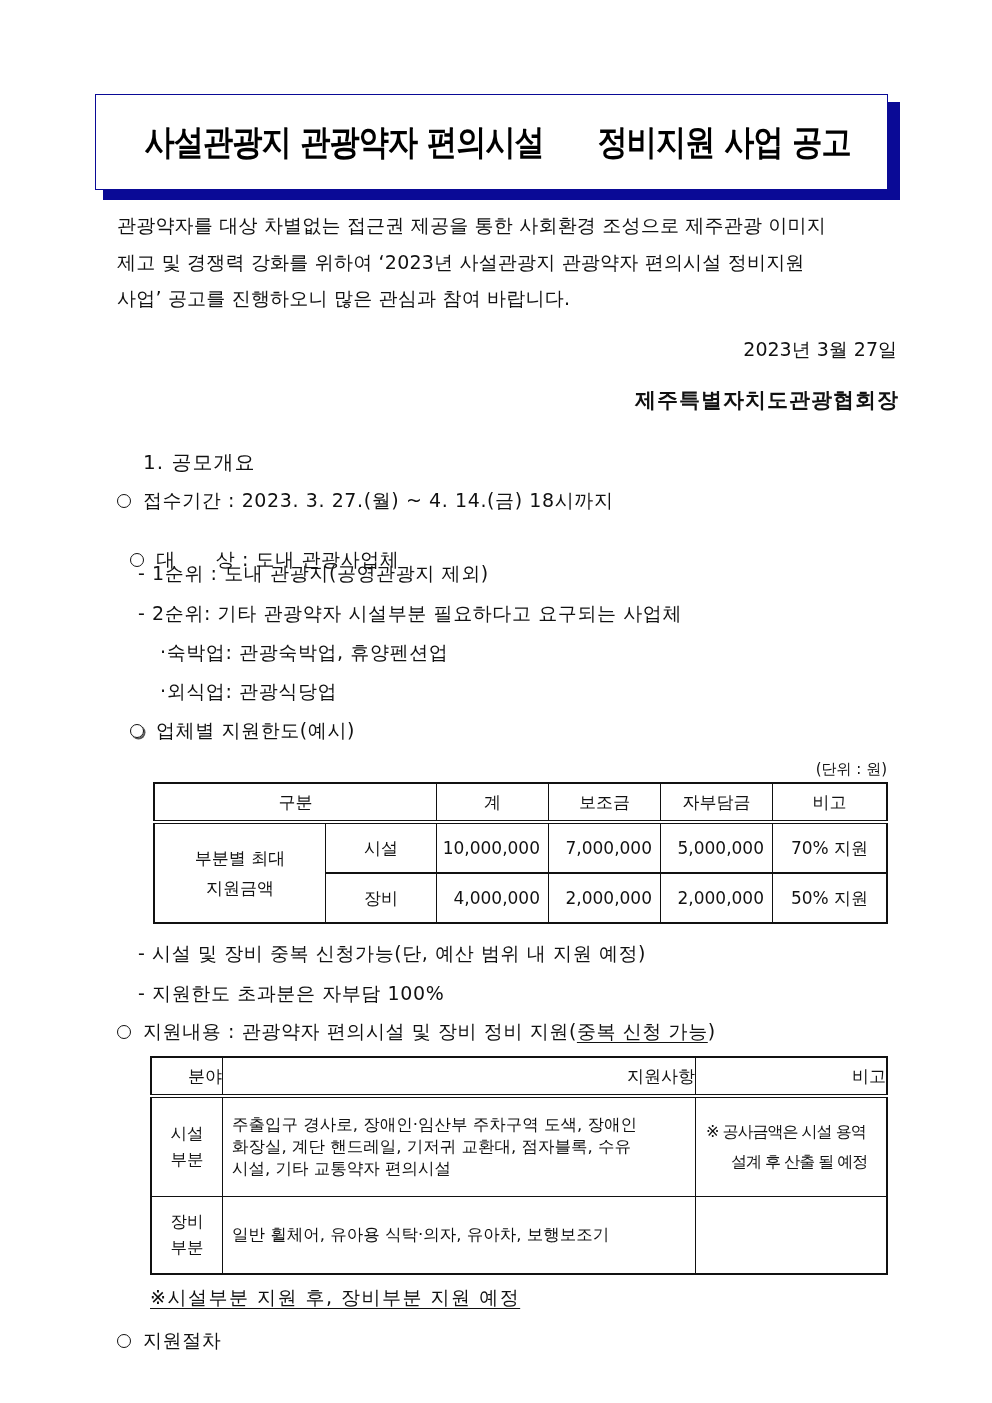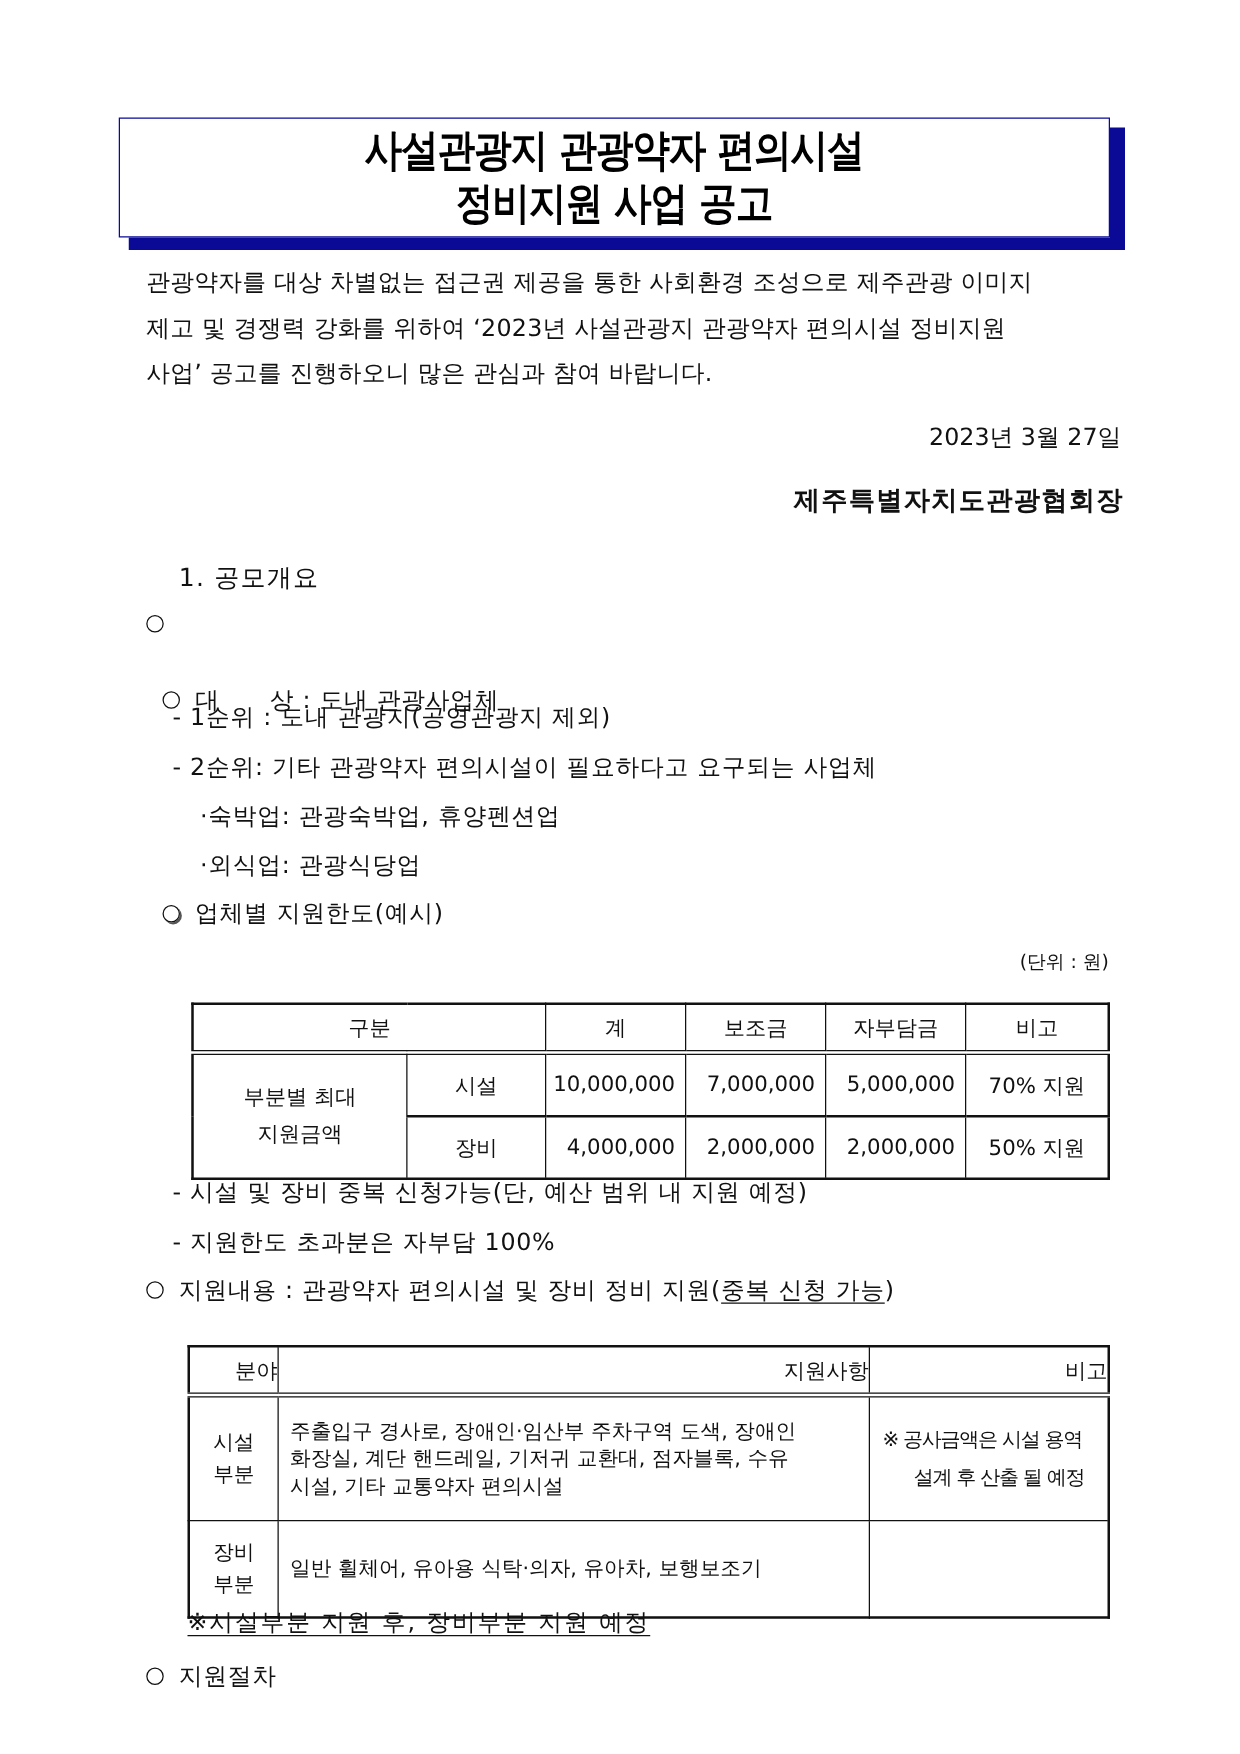--- a/index.html
+++ b/index.html
@@ -10,21 +10,21 @@
     }
 
     
     .title-shadow {
       position: absolute; left: 103px; top: 102px; width: 797px; height: 98px;
       background: #0a0a96;
     }
     .title-box {
       position: absolute; left: 95px; top: 94px; width: 793px; height: 96px;
       background: #fff; border: 1.5px solid #0a0a96; box-sizing: border-box;
-      display: flex; flex-direction: column; align-items: center; justify-content: center;
+      display: flex; flex-direction: row; align-items: center; justify-content: center;
     }
     .title-line {
       font-family: "DejaVu Sans", sans-serif; font-weight: bold; font-size: 35px;
       line-height: 42px; letter-spacing: -1px; color: #000;
       transform: scaleX(0.86);
     }
 
     .intro { position: absolute; left: 117px; width: 775px; font-size: 19px; letter-spacing: 0.2px; }
     .intro-line { position: absolute; left: 0; white-space: nowrap; text-align: center; }
 
@@ -35,21 +35,21 @@
     .section-title { font-size: 20px; letter-spacing: 1px; margin-left: 48px; }
     .bullet {
       display: inline-block; width: 14px; height: 14px; border: 1.6px solid #111;
       border-radius: 50%; box-sizing: border-box; vertical-align: -1px; margin-right: 12px;
     }
     .bullet.shaded { box-shadow: 1.5px 1.5px 0 #555; }
 
     .unit { position: absolute; right: 105px; top: 760px; font-size: 15px; }
 
     
-    table { border-collapse: collapse; position: absolute; margin-top: 20px; }
+    table { border-collapse: collapse; position: absolute; }
     .t1 { left: 153px; top: 782px; width: 735px; font-size: 17px; border: 2px solid #111; }
     .t1 td, .t1 th { border: 1px solid #111; text-align: center; font-weight: normal; padding: 0; }
     .t1 thead th { height: 36px; border-bottom: 4px double #111; }
     .t1 tbody td { height: 48px; }
     .t1 td.num { text-align: right; padding-right: 8px; }
     .t1 tbody tr.r1 td { border-bottom: 2px solid #111; }
 
     
     .t2 { left: 150px; top: 1056px; width: 738px; font-size: 16.5px; border: 2px solid #111; }
     .t2 td, .t2 th { border: 1px solid #111; font-weight: normal; padding: 0; }
@@ -76,27 +76,27 @@
   <div class="intro-line" style="top:250px;">제고 및 경쟁력 강화를 위하여 ‘2023년 사설관광지 관광약자 편의시설 정비지원</div>
   <div class="intro-line" style="top:286px;">사업’ 공고를 진행하오니 많은 관심과 참여 바랍니다.</div>
 </div>
 
 <div class="date">2023년 3월 27일</div>
 <div class="org">제주특별자치도관광협회장</div>
 
 <div class="line section-title" style="left:95px; top:449px;">1. 공모개요</div>
 
 <div class="line" style="left:117px; top:488px;">
-  <span class="bullet"></span>
+  <span class="bullet"></span><span>접수기간 : 2023. 3. 27.(월) ~ 4. 14.(금) 18시까지</span>
 </div>
 <div class="line" style="left:117px; top:525px; white-space:pre;">
   <span class="bullet"></span><span style="white-space:pre;">대      상 : 도내 관광사업체</span>
 </div>
 <div class="line" style="left:138px; top:561px;">- 1순위 : 도내 관광지(공영관광지 제외)</div>
-<div class="line" style="left:138px; top:601px;">- 2순위: 기타 관광약자 편의시설이 필요하다고 요구되는 사업체</div>
+<div class="line" style="left:138px; top:601px;">- 2순위: 기타 관광약자 시설부분 필요하다고 요구되는 사업체</div>
 <div class="line" style="left:160px; top:640px;">·숙박업: 관광숙박업, 휴양펜션업</div>
 <div class="line" style="left:160px; top:679px;">·외식업: 관광식당업</div>
 <div class="line" style="left:130px; top:718px;">
   <span class="bullet shaded"></span><span>업체별 지원한도(예시)</span>
 </div>
 
 <div class="unit">(단위 : 원)</div>
 
 <table class="t1">
   <thead>

